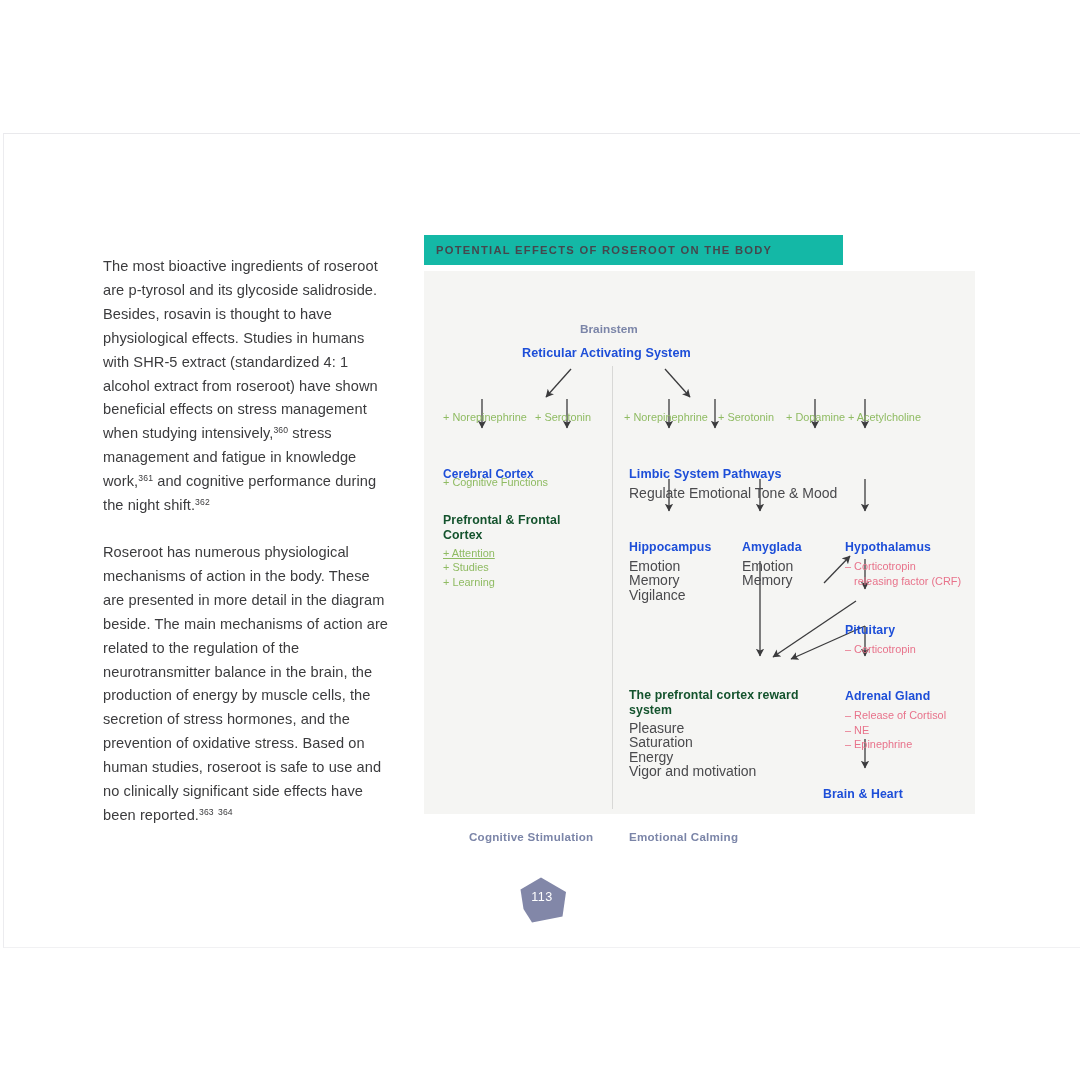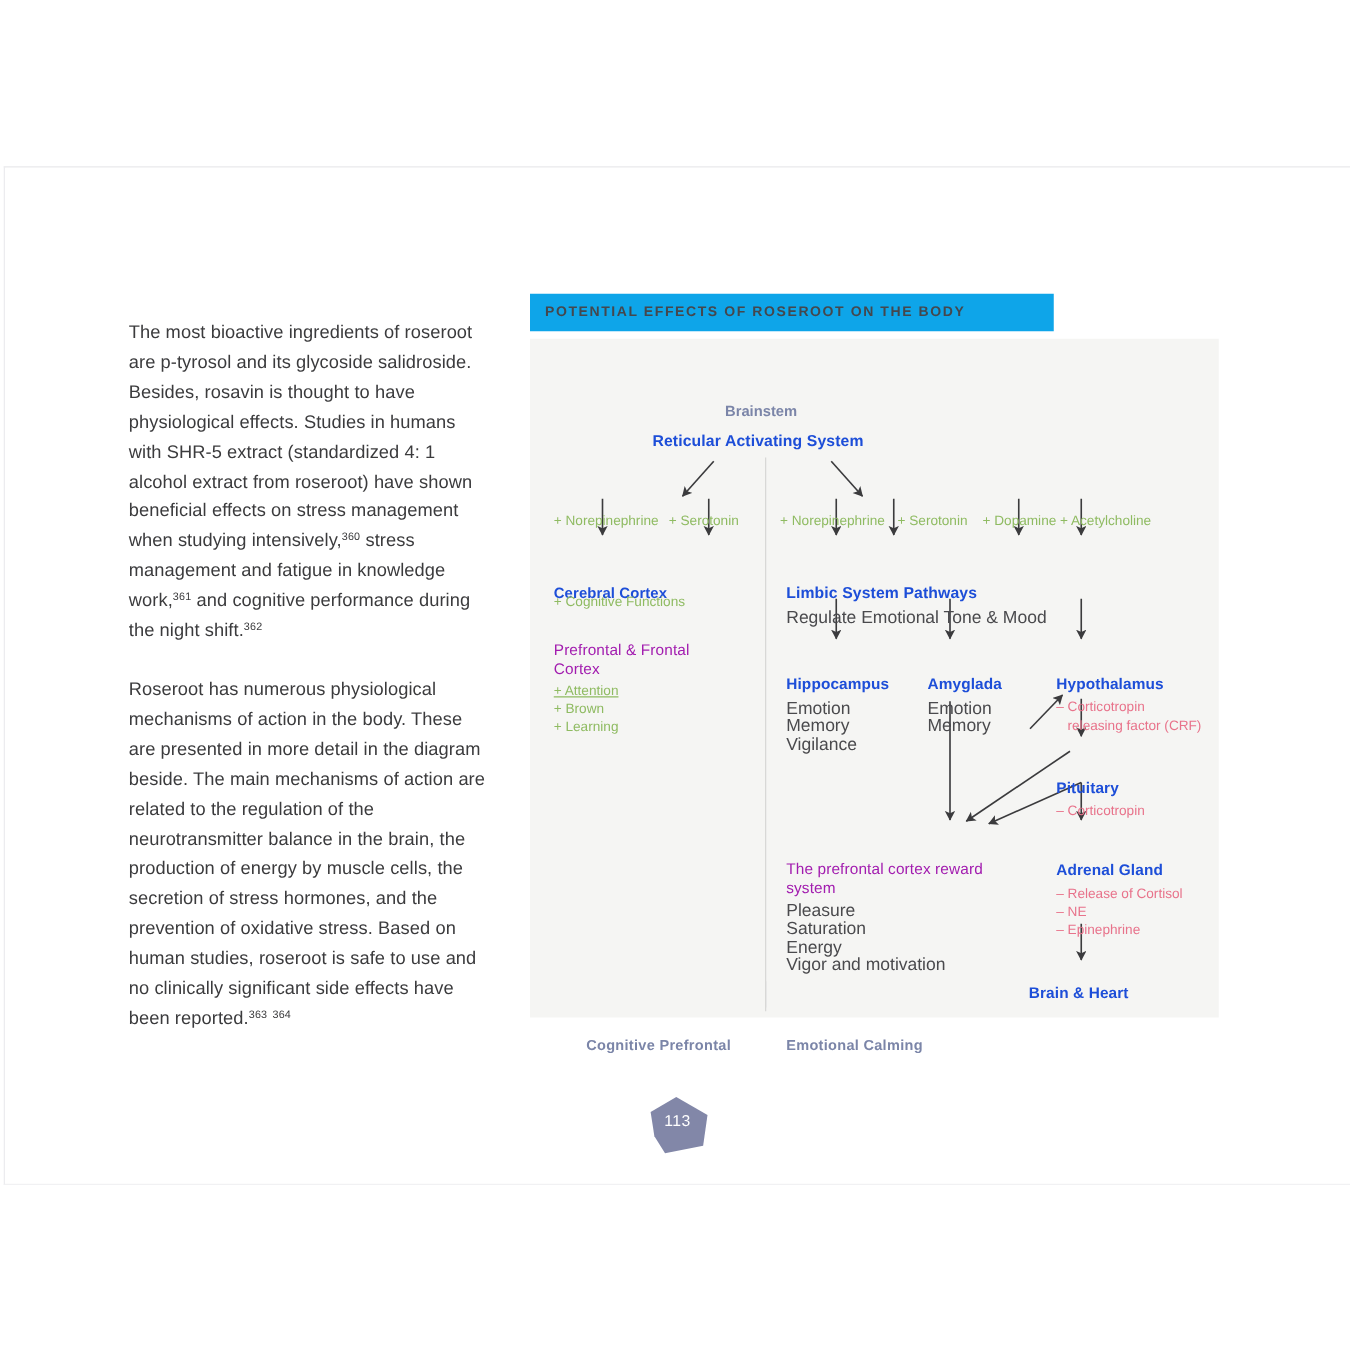--- a/index.html
+++ b/index.html
@@ -28,42 +28,42 @@
     color:#3b3b3d;
     font-size:14.6px;line-height:23.9px;
     letter-spacing:.005em;
   }
   .col-text p{margin:0 0 23px 0;}
   .col-text sup{font-size:8.6px;line-height:0;vertical-align:5px;letter-spacing:.02em;}
 
   
   .fig{position:absolute;left:424px;top:235px;width:551px;}
   .fig-title{
-    background:#0ea5e9;color:#45474d;
+    background:#14b8a6;color:#45474d;
     font-size:11.2px;font-weight:bold;letter-spacing:1.28px;
     padding:9px 0 9px 12px;width:419px;box-sizing:border-box;
   }
   .fig-body{
     position:relative;margin-top:6px;width:551px;height:543px;
     background:#f5f5f3;
   }
 
   
   .divider{
     position:absolute;left:188px;top:95px;width:1px;height:440px;
     background:#d8d8d6;
   }
   .divider-foot{
     position:absolute;left:188px;top:514px;width:1px;height:24px;background:#d8d8d6;
   }
 
   
   .n{position:absolute;white-space:nowrap;}
   .head{font-size:11.9px;font-weight:bold;color:#1d4ed8;letter-spacing:.1px;}
-  .head2{font-size:12.3px;font-weight:normal;color:#a21caf;letter-spacing:.1px;line-height:14.5px;white-space:normal;}
+  .head2{font-size:12.3px;font-weight:bold;color:#14532d;letter-spacing:.1px;line-height:14.5px;white-space:normal;}
   .sub{font-size:14px;color:#4a4a4d;line-height:14.6px;}
   .green{color:#8fbb62;font-size:10.9px;line-height:14.6px;}
   .pink{color:#e8738b;font-size:10.9px;line-height:14.6px;}
   .blue-b{color:#7b85a8;font-size:11.6px;font-weight:bold;letter-spacing:.25px;}
   .brainstem{color:#7b85a8;font-size:11.8px;font-weight:bold;}
 
   svg.arrows{position:absolute;left:0;top:0;width:551px;height:543px;overflow:visible;}
 
   
   .source{
@@ -150,21 +150,21 @@
       <div class="n green" style="left:200px;top:139px;">+ Norepinephrine</div>
       <div class="n green" style="left:294px;top:139px;">+ Serotonin</div>
       <div class="n green" style="left:362px;top:139px;">+ Dopamine</div>
       <div class="n green" style="left:424px;top:139px;">+ Acetylcholine</div>
 
       <div class="n head" style="left:19px;top:196px;">Cerebral Cortex</div>
       <div class="n green" style="left:19px;top:204px;text-align:right;">+ Cognitive Functions</div>
 
       <div class="head2" style="position:absolute;left:19px;top:242px;width:130px;">Prefrontal &amp; Frontal Cortex</div>
       <div class="n green" style="left:19px;top:275px;text-decoration:underline;">+ Attention</div>
-      <div class="n green" style="left:19px;top:289px;">+ Brown</div>
+      <div class="n green" style="left:19px;top:289px;">+ Studies</div>
       <div class="n green" style="left:19px;top:304px;">+ Learning</div>
 
       <div class="n head" style="left:205px;top:196px;font-size:12.6px;">Limbic System Pathways</div>
       <div class="n sub" style="left:205px;top:215px;">Regulate Emotional Tone &amp; Mood</div>
 
       <div class="n head" style="left:205px;top:269px;font-size:12.3px;">Hippocampus</div>
       <div class="n sub" style="left:205px;top:288px;">Emotion</div>
       <div class="n sub" style="left:205px;top:302px;">Memory</div>
       <div class="n sub" style="left:205px;top:317px;">Vigilance</div>
 
@@ -185,21 +185,21 @@
       <div class="n sub" style="left:205px;top:479px;">Energy</div>
       <div class="n sub" style="left:205px;top:493px;">Vigor and motivation</div>
 
       <div class="n head" style="left:421px;top:418px;font-size:12.3px;">Adrenal Gland</div>
       <div class="n pink" style="left:421px;top:437px;">– Release of Cortisol</div>
       <div class="n pink" style="left:421px;top:452px;">– NE</div>
       <div class="n pink" style="left:421px;top:466px;">– Epinephrine</div>
 
       <div class="n head" style="left:399px;top:516px;font-size:12.3px;">Brain &amp; Heart</div>
 
-      <div class="n blue-b" style="left:45px;top:559px;">Cognitive Prefrontal</div>
+      <div class="n blue-b" style="left:45px;top:559px;">Cognitive Stimulation</div>
       <div class="n blue-b" style="left:205px;top:559px;">Emotional Calming</div>
     </div>
   </div>
 
 
   <div class="pagenum">
     <svg width="52" height="48" viewBox="0 0 52 48">
       <path d="M2.5,13.5 L23,1.5 L48,16 L44.5,40.5 L14,46.5 L5.5,33 Z" fill="#8287a8"></path>
     </svg>
     <span>113</span>

